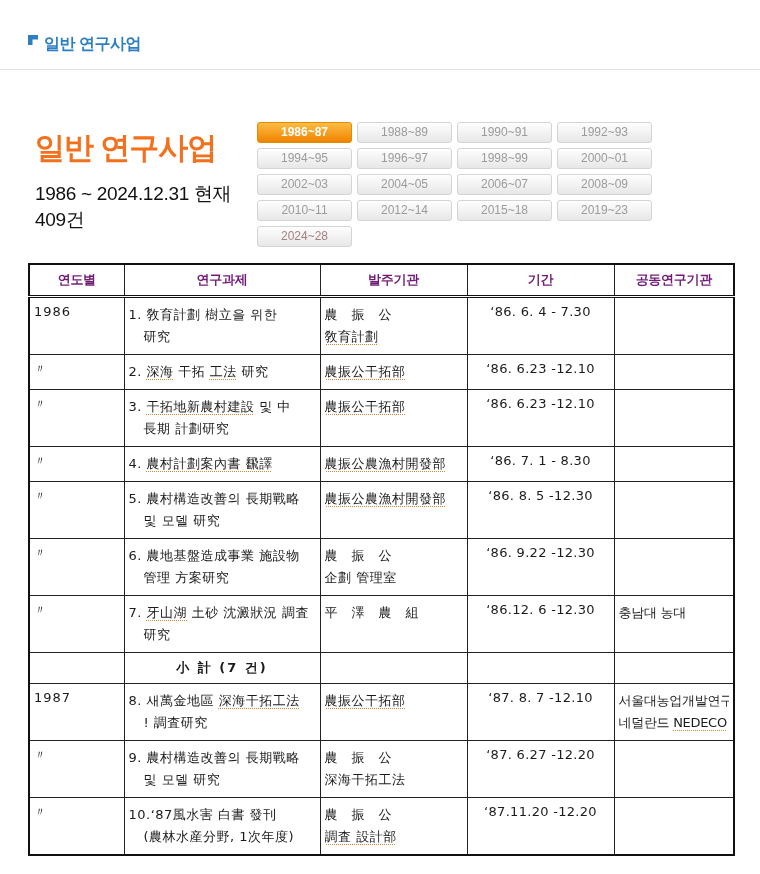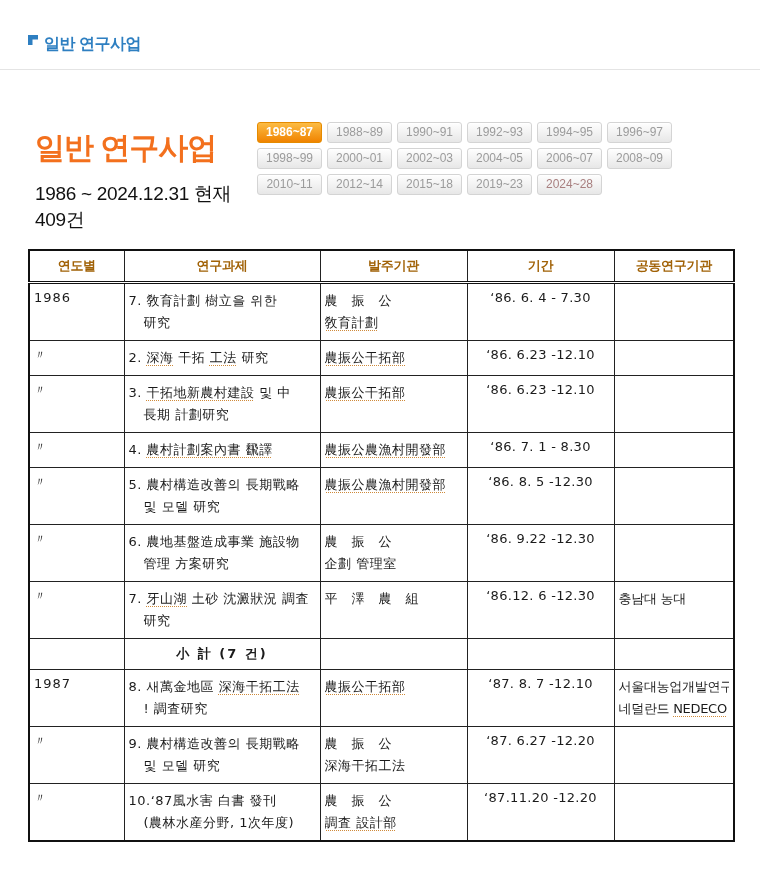--- a/index.html
+++ b/index.html
@@ -31,21 +31,21 @@
   .intro h1 {
     color: #f3701d; font-size: 30px; font-weight: bold;
     letter-spacing: -1px; margin: 6px 0 12px 0;
   }
   .intro p { font-size: 19px; color: #111; letter-spacing: -0.3px; }
   .tabs {
     flex: 1; display: flex; flex-wrap: wrap; gap: 5px 5px;
     align-content: flex-start;
   }
   .tab {
-    width: 65px; height: 21px; line-height: 19px; text-align: center;
+    width: 95px; height: 21px; line-height: 19px; text-align: center;
     font-size: 12px; color: #9b9b9b;
     border: 1px solid #d4d4d4; border-radius: 3px;
     background: linear-gradient(#fefefe, #e7e7e7);
     box-shadow: inset 0 1px 0 #ffffff;
     cursor: pointer;
   }
   .tab.active {
     background: linear-gradient(#fcbc44, #f08300);
     border-color: #e58b00; color: #ffffff; font-weight: bold;
     box-shadow: none;
@@ -57,21 +57,21 @@
     width: 705px;
     border-collapse: collapse;
     table-layout: fixed;
     border: 2px solid #111;
     font-family: "DejaVu Sans", "Liberation Sans", sans-serif;
   }
   table.research th {
     border: 1px solid #222;
     border-bottom: 3px double #111;
     font-size: 13px; font-weight: bold; text-align: center;
-    height: 32px; letter-spacing: -0.3px; color: #a16207;
+    height: 32px; letter-spacing: -0.3px; color: #701a75;
   }
   table.research td {
     border: 1px solid #222;
     vertical-align: top;
     padding: 6px 4px;
     font-size: 13px;
   }
   .line { line-height: 22px; white-space: nowrap; overflow: hidden; }
   td.year { text-align: left; letter-spacing: 1px; }
   td.year.ditto { font-size: 12px; color: #333; }
@@ -132,21 +132,21 @@
         <th>연구과제</th>
         <th>발주기관</th>
         <th>기간</th>
         <th>공동연구기관</th>
       </tr>
     </thead>
   <tbody id="tbody">
       <tr>
         <td class="year">1986</td>
         <td class="title-cell">
-          <div class="line"><span>7. 敎育計劃 樹立을 위한</span></div>
+          <div class="line"><span>1. 敎育計劃 樹立을 위한</span></div>
           <div class="line cont"><span>研究</span></div>
         </td>
         <td class="agency-cell">
           <div class="line"><span>農　振　公</span></div>
           <div class="line"><span class="u">敎育計劃</span></div>
         </td>
         <td class="period-cell">‘86. 6. 4 - 7.30</td>
         <td class="partner-cell"></td>
       </tr>
       <tr>

